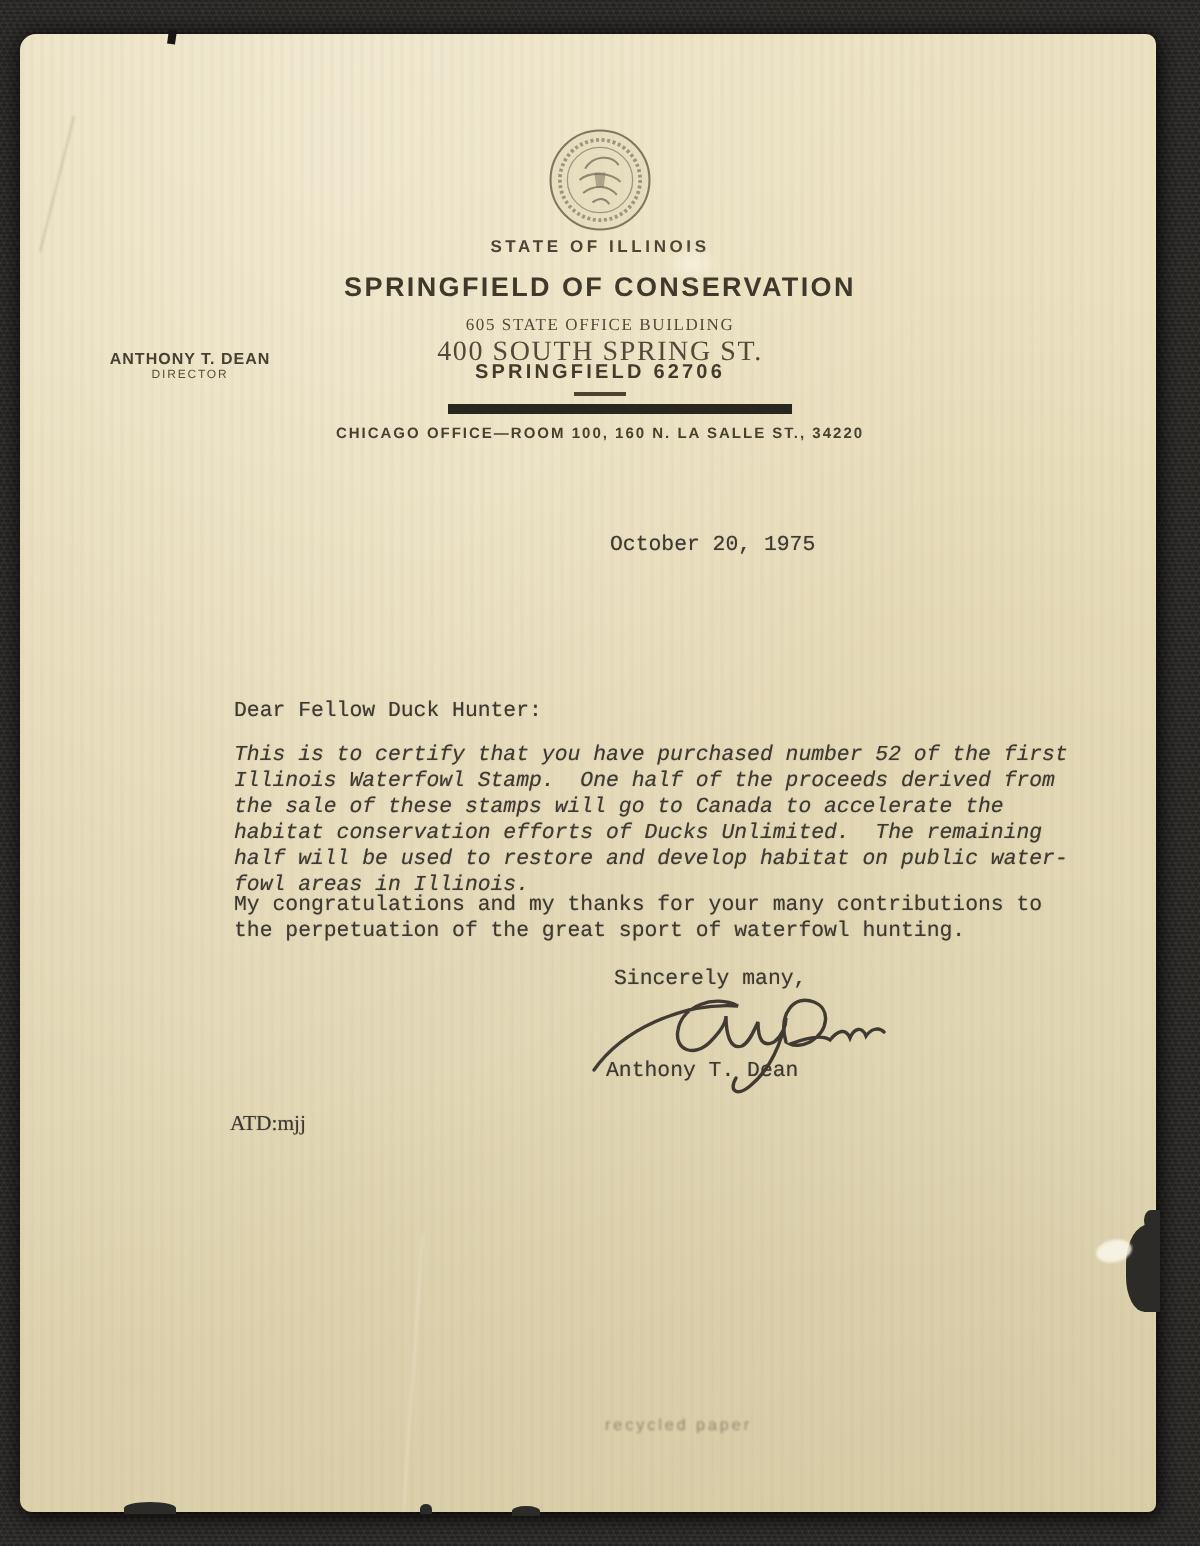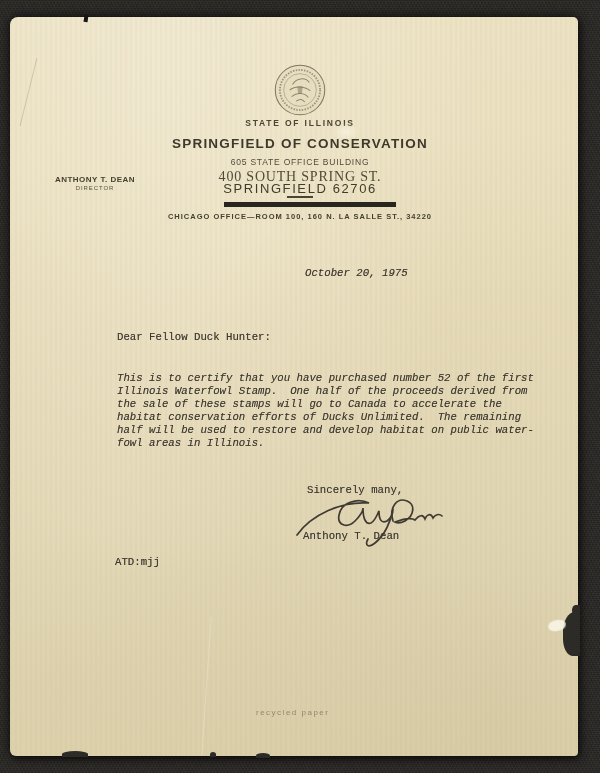--- a/index.html
+++ b/index.html
@@ -22,45 +22,45 @@
       linear-gradient(180deg,#ece2c3 0%, #eadfbd 40%, #ebe1c0 70%, #e6dbb7 100%);
     box-shadow:0 0 12px rgba(0,0,0,.65), 2px 3px 7px rgba(0,0,0,.5);
   }
   .grain{position:absolute;inset:0;border-radius:inherit;pointer-events:none;
     background:repeating-linear-gradient(90deg, rgba(140,120,80,.04) 0 2px, transparent 2px 5px);}
   
   .lh-center{position:absolute;left:6px;top:0;width:568px;text-align:center;color:#46402f;}
   .seal{position:absolute;left:262px;top:45px;width:56px;height:56px;opacity:.85;}
   .lh-state{position:absolute;width:100%;top:101px;font-size:8.5px;font-weight:bold;letter-spacing:1.8px;color:#4c4534;}
   .lh-dept{position:absolute;width:100%;top:119px;font-size:13.5px;font-weight:600;letter-spacing:1.2px;color:#3f392c;}
-  .lh-addr1{position:absolute;width:100%;top:140px;font-family:Liberation Sans, sans-serif;font-size:8.5px;letter-spacing:.8px;color:#514a38;}
+  .lh-addr1{position:absolute;width:100%;top:140px;font-family:Liberation Serif, serif;font-size:8.5px;letter-spacing:.8px;color:#514a38;}
   .lh-addr2{position:absolute;width:100%;top:152px;font-family:"Liberation Serif",serif;font-size:14px;letter-spacing:.8px;color:#514a38;}
-  .lh-spring{position:absolute;width:100%;top:164px;font-size:13px;font-weight:normal;letter-spacing:1.6px;color:#413b2c;}
+  .lh-spring{position:absolute;width:100%;top:164px;font-size:10px;font-weight:bold;letter-spacing:1.6px;color:#413b2c;}
   .lh-rule{position:absolute;left:50%;top:179px;width:26px;height:2px;margin-left:-13px;background:#4a432f;}
   .lh-bar{position:absolute;left:50%;top:185px;width:172px;height:5px;margin-left:-76px;background:#292620;}
   .lh-chicago{position:absolute;width:100%;top:195px;font-size:7.5px;font-weight:bold;letter-spacing:1px;color:#45402f;}
   .official{position:absolute;text-align:center;color:#46402f;width:140px;}
   .official .name{font-size:8px;font-weight:bold;letter-spacing:.5px;}
   .official .title{font-size:6px;letter-spacing:.9px;margin-top:1px;color:#57503c;}
   .official.left{left:15px;top:158px;}
   .official.right{left:424px;top:159px;}
   
   .tw{position:absolute;font-family:"Liberation Mono","DejaVu Sans Mono",monospace;
       font-size:10.7px;line-height:12.9px;color:#3e3931;white-space:pre;
       text-shadow:0 0 .5px rgba(62,57,49,.55);}
-  .date{left:295px;top:250px;font-style:italic;}
-  .salutation{left:107px;top:314px;}
+  .date{left:295px;top:250px;}
+  .salutation{left:107px;top:333px;}
   .para1{left:107px;top:355px;font-style:italic;}
   .para2{left:107px;top:430px;}
   .closing{left:297px;top:467px;}
   .typedname{left:293px;top:513px;}
-  .initials{left:105px;top:539px;}
+  .initials{left:105px;top:539px;font-family:Liberation Serif, serif;}
   .sig{position:absolute;left:283px;top:474px;width:150px;height:62px;}
   
-  .showthrough{position:absolute;left:246px;top:691px;width:120px;text-align:left;
+  .showthrough{position:absolute;left:246px;top:691px;width:120px;text-align:right;
     font-size:8px;letter-spacing:1.5px;color:rgba(95,88,70,.6);filter:blur(.6px);}
   .stain{position:absolute;left:322px;top:106px;width:28px;height:18px;border-radius:50%;
     background:radial-gradient(ellipse, rgba(255,252,238,.55), transparent 70%);}
   .tear{position:absolute;right:-2px;top:595px;width:17px;height:44px;background:#2d2b28;
     border-radius:70% 0 0 55% / 45% 0 0 40%;}
   .tear2{position:absolute;right:-2px;top:588px;width:8px;height:12px;background:#2d2b28;border-radius:60% 0 0 80%;}
   .spot-light{position:absolute;right:12px;top:603px;width:18px;height:11px;border-radius:50%;
     background:rgba(250,247,233,.85);transform:rotate(-12deg);filter:blur(.5px);}
   .bump1{position:absolute;left:52px;bottom:-1px;width:26px;height:6px;background:#2d2b28;border-radius:50% 50% 0 0;}
   .bump2{position:absolute;left:200px;bottom:-1px;width:6px;height:5px;background:#2d2b28;border-radius:50% 50% 0 0;}
@@ -102,20 +102,22 @@
     </div>
 
     <div class="tw date">October 20, 1975</div>
     <div class="tw salutation">Dear Fellow Duck Hunter:</div>
     <div class="tw para1">This is to certify that you have purchased number 52 of the first
 Illinois Waterfowl Stamp.  One half of the proceeds derived from
 the sale of these stamps will go to Canada to accelerate the
 habitat conservation efforts of Ducks Unlimited.  The remaining
 half will be used to restore and develop habitat on public water-
 fowl areas in Illinois.</div>
+    <div class="tw para2">My congratulations and my thanks for your many contributions to
+the perpetuation of the great sport of waterfowl hunting.</div>
     <div class="tw closing">Sincerely many,</div>
 
     <svg class="sig" viewBox="0 0 150 62">
       <g fill="none" stroke="#332e28" stroke-width="1.7" stroke-linecap="round" opacity=".92">
         <path d="M4,44 C18,24 48,10 76,12 C64,6 48,12 46,24 C44,34 54,38 62,30 C68,24 70,20 70,17
                  C70,26 72,34 78,32 C82,30 84,24 86,20 C86,28 88,33 94,30 C98,27 100,22 100,18
                  C98,30 92,44 82,52 C76,57 71,55 75,48"></path>
         <path d="M100,30 C96,16 104,6 114,10 C122,13 122,24 112,30 C108,32 104,32 102,31
                  C110,28 118,26 122,29 C126,24 130,23 132,28 C134,23 138,22 140,27
                  C142,24 146,22 149,25"></path>

